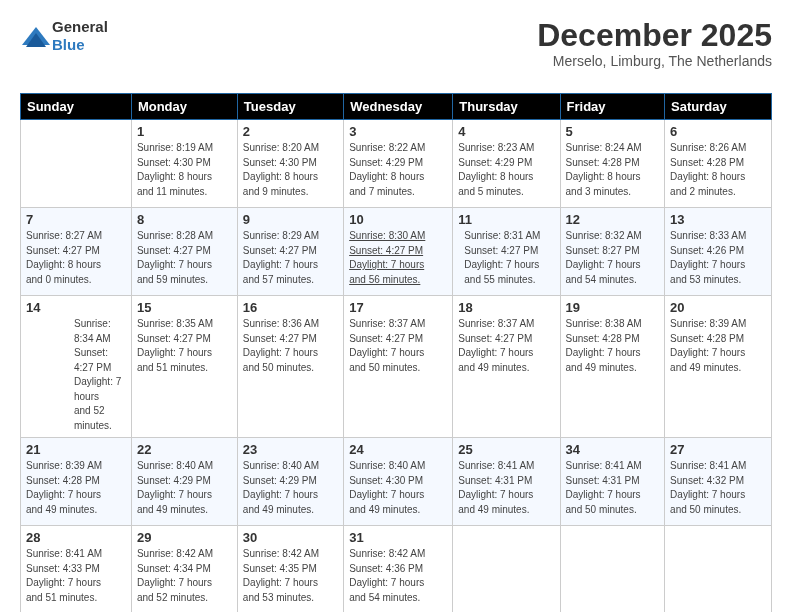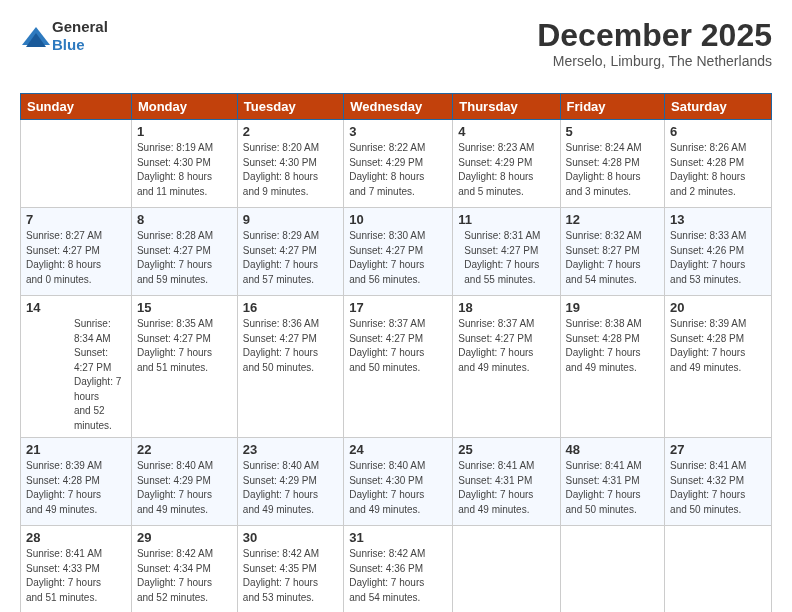--- a/index.html
+++ b/index.html
@@ -90,21 +90,21 @@
     .empty-cell {
       background: #fff;
     }
     tr:nth-child(even) td {
       background: #f5f9ff;
     }
     tr:nth-child(odd) td {
       background: #fff;
     }
     .calendar thead tr th {
-      background: #c2410c;
+      background: #000000;
     }
   </style>
 </head>
 <body>
 
 <div class="page">
   <div class="header">
     <div class="logo">
       <div class="logo-icon">
         <svg width="32" height="26" viewBox="0 0 32 26">
@@ -198,21 +198,21 @@
           </td>
           <td>
             <span class="day-num">9</span>
             <div class="cell-info" style="white-space: pre-line;">Sunrise: 8:29 AM
 Sunset: 4:27 PM
 Daylight: 7 hours
 and 57 minutes.</div>
           </td>
           <td>
             <span class="day-num">10</span>
-            <div class="cell-info" style="white-space: pre-line;">Sunrise: 8:30 AM
+            <div class="cell-info" style="white-space: pre-line; text-decoration: underline;">Sunrise: 8:30 AM
 Sunset: 4:27 PM
 Daylight: 7 hours
 and 56 minutes.</div>
           </td>
           <td>
             <span class="day-num">11</span>
             <div class="cell-info" style="white-space: pre-line; margin-left: 6px;">Sunrise: 8:31 AM
 Sunset: 4:27 PM
 Daylight: 7 hours
 and 55 minutes.</div>
@@ -313,21 +313,21 @@
 and 49 minutes.</div>
           </td>
           <td>
             <span class="day-num">25</span>
             <div class="cell-info" style="white-space: pre-line;">Sunrise: 8:41 AM
 Sunset: 4:31 PM
 Daylight: 7 hours
 and 49 minutes.</div>
           </td>
           <td>
-            <span class="day-num">48</span>
+            <span class="day-num">34</span>
             <div class="cell-info" style="white-space: pre-line;">Sunrise: 8:41 AM
 Sunset: 4:31 PM
 Daylight: 7 hours
 and 50 minutes.</div>
           </td>
           <td>
             <span class="day-num">27</span>
             <div class="cell-info" style="white-space: pre-line;">Sunrise: 8:41 AM
 Sunset: 4:32 PM
 Daylight: 7 hours

